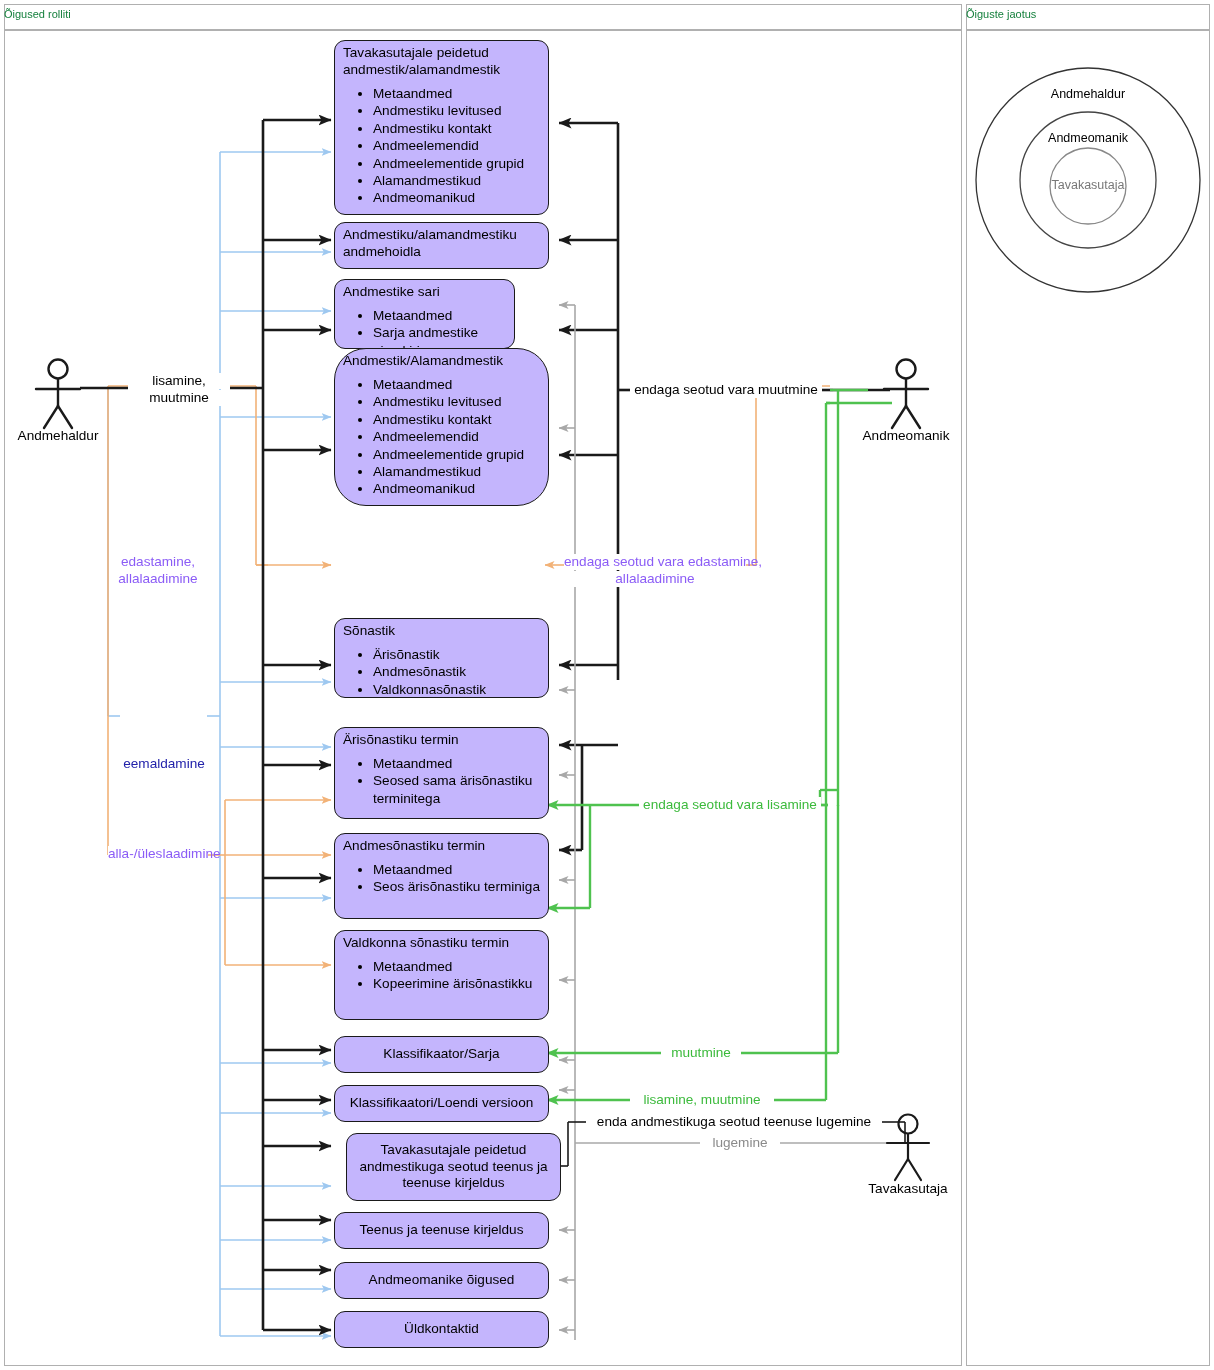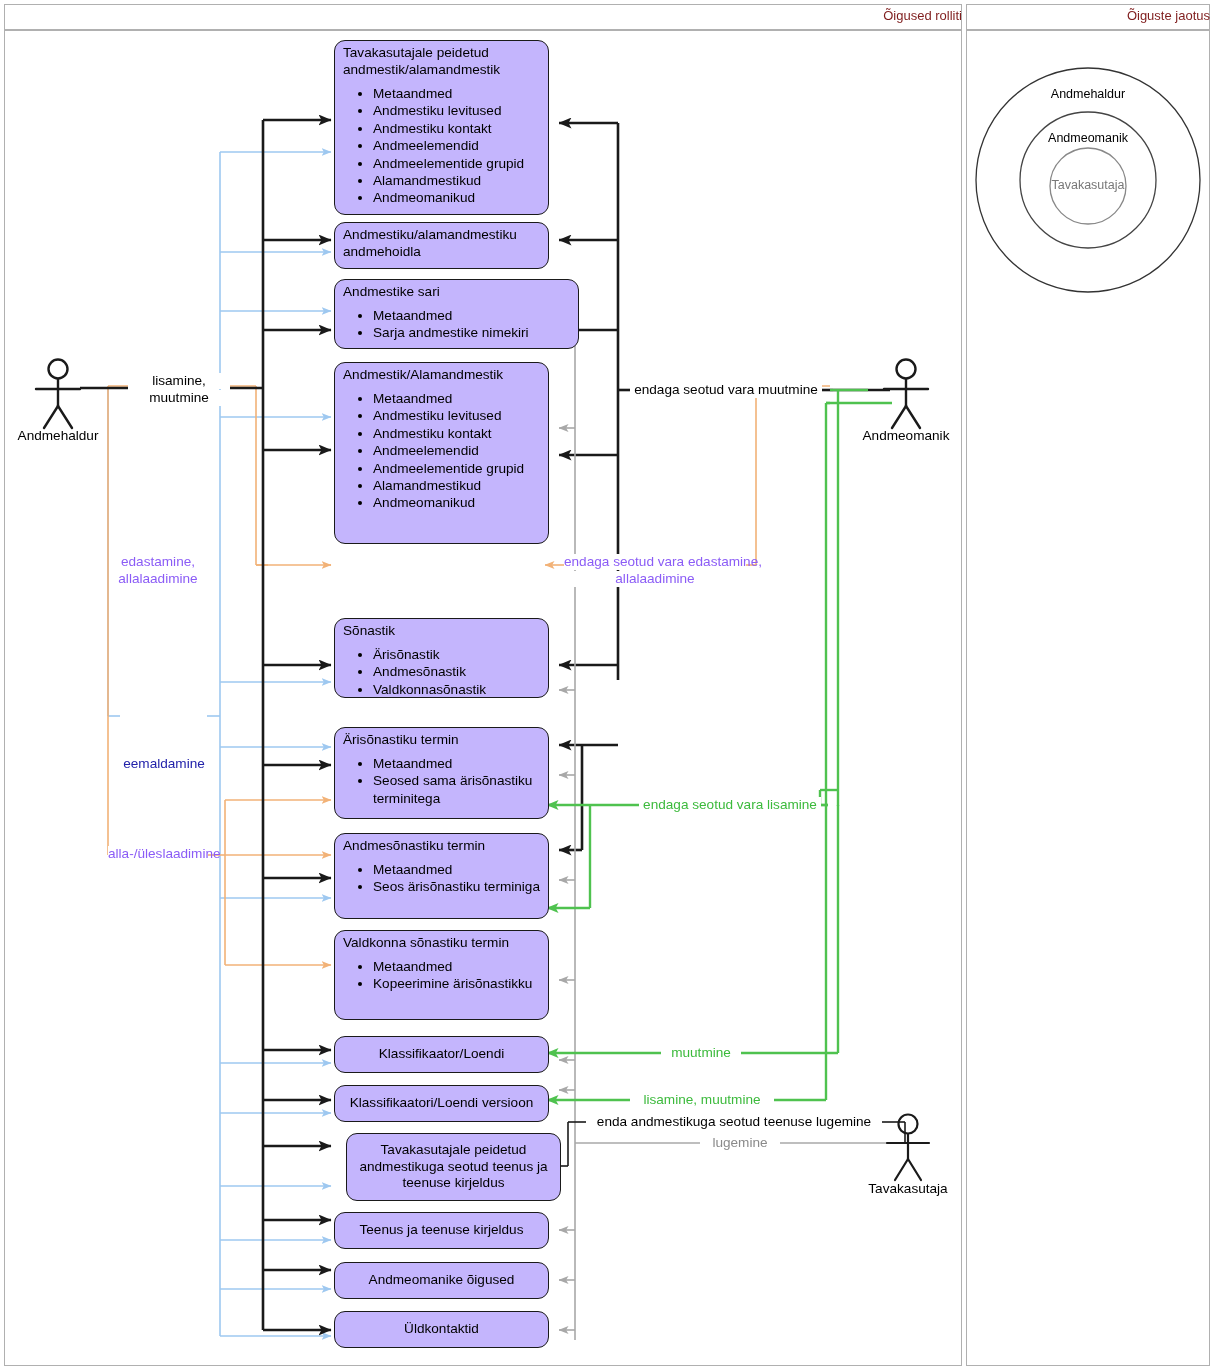--- a/index.html
+++ b/index.html
@@ -1,19 +1,19 @@
 <!DOCTYPE html>
 <html><head>
 <meta charset="utf-8">
 <style>
   html,body{margin:0;padding:0;background:#fff;}
   body{font-family:"Liberation Sans","DejaVu Sans",sans-serif;}
   #root{position:relative;width:1214px;height:1370px;overflow:hidden;background:#fff;}
   .panel-border{position:absolute;box-sizing:border-box;border:1px solid #b0b0b0;}
-  .panel-title{position:absolute;text-align:right;font-size:13px;color:#7f1d1d;}
+  .panel-title{position:absolute;text-align:left;font-size:11px;color:#15803d;}
   svg.layer{position:absolute;left:0;top:0;width:1214px;height:1370px;overflow:visible;}
   .box{position:absolute;box-sizing:border-box;border:1.4px solid #1a1a1a;border-radius:11px;background:#c4b5fd;}
   .box .bt{font-size:13.6px;color:#000;line-height:1.25;}
   .box.titled .bt{padding:4px 0 0 8px;}
   .box.centered{display:flex;align-items:center;justify-content:center;text-align:center;}
   .box.centered .bt{padding:0 10px;}
   .box ul{margin:6px 0 6px 0;padding:0 0 0 38px;list-style:disc;}
   .box li{font-size:13.6px;color:#000;line-height:1.28;margin:0;}
   .lbl{position:absolute;font-size:13.6px;line-height:1.2;white-space:nowrap;background:#fff;}
   .lbl.c{text-align:center;}
@@ -207,29 +207,29 @@
       <li>Andmeelementide grupid</li>
       <li>Alamandmestikud</li>
       <li>Andmeomanikud</li>
     </ul>
   </div>
 
   <div class="box titled" style="left:334px;top:222px;width:215px;height:47px;">
     <div class="bt">Andmestiku/alamandmestiku andmehoidla</div>
   </div>
 
-  <div class="box titled" style="left:334px;top:279px;width:245px;height:70px;">
+  <div class="box titled" style="left:334px;top:279px;width:181px;height:70px;">
     <div class="bt">Andmestike sari</div>
     <ul>
       <li>Metaandmed</li>
       <li>Sarja andmestike nimekiri</li>
     </ul>
   </div>
 
-  <div class="box titled" style="left:334px;top:362px;width:215px;height:182px;">
+  <div class="box titled" style="left:334px;top:348px;width:215px;height:158px;border-radius:32px;">
     <div class="bt">Andmestik/Alamandmestik</div>
     <ul>
       <li>Metaandmed</li>
       <li>Andmestiku levitused</li>
       <li>Andmestiku kontakt</li>
       <li>Andmeelemendid</li>
       <li>Andmeelementide grupid</li>
       <li>Alamandmestikud</li>
       <li>Andmeomanikud</li>
     </ul>
@@ -263,21 +263,21 @@
 
   <div class="box titled" style="left:334px;top:930px;width:215px;height:90px;">
     <div class="bt">Valdkonna sõnastiku termin</div>
     <ul>
       <li>Metaandmed</li>
       <li>Kopeerimine ärisõnastikku</li>
     </ul>
   </div>
 
   <div class="box centered" style="left:334px;top:1036px;width:215px;height:37px;">
-    <div class="bt">Klassifikaator/Loendi</div>
+    <div class="bt">Klassifikaator/Sarja</div>
   </div>
 
   <div class="box centered" style="left:334px;top:1085px;width:215px;height:37px;">
     <div class="bt">Klassifikaatori/Loendi versioon</div>
   </div>
 
   <div class="box centered" style="left:346px;top:1133px;width:215px;height:68px;">
     <div class="bt">Tavakasutajale peidetud andmestikuga seotud teenus ja teenuse kirjeldus</div>
   </div>
 

